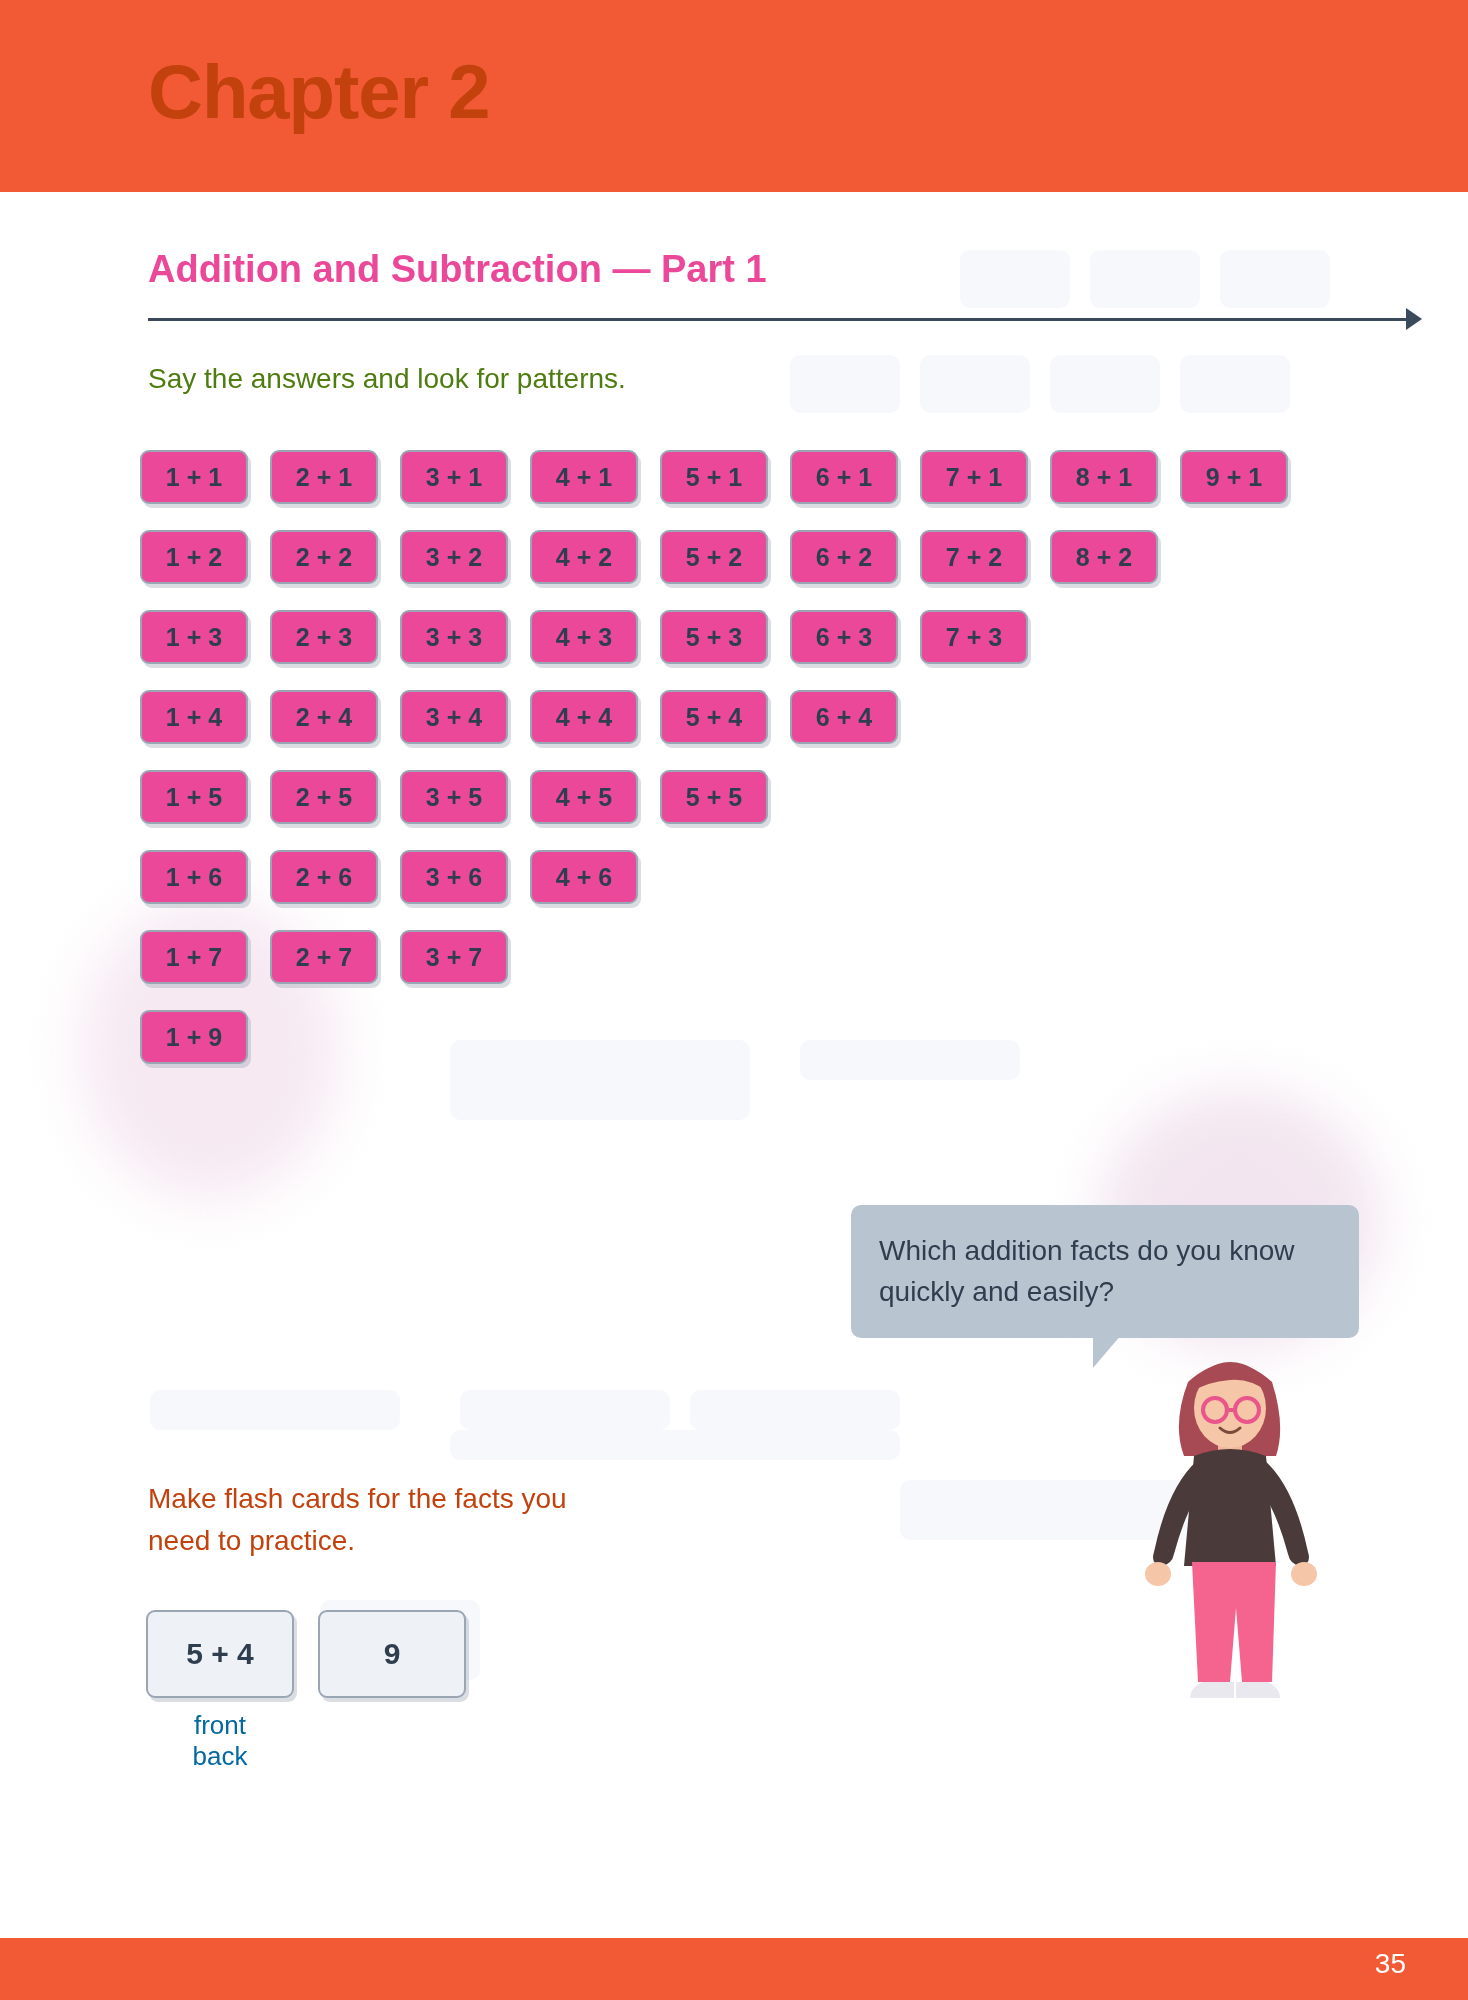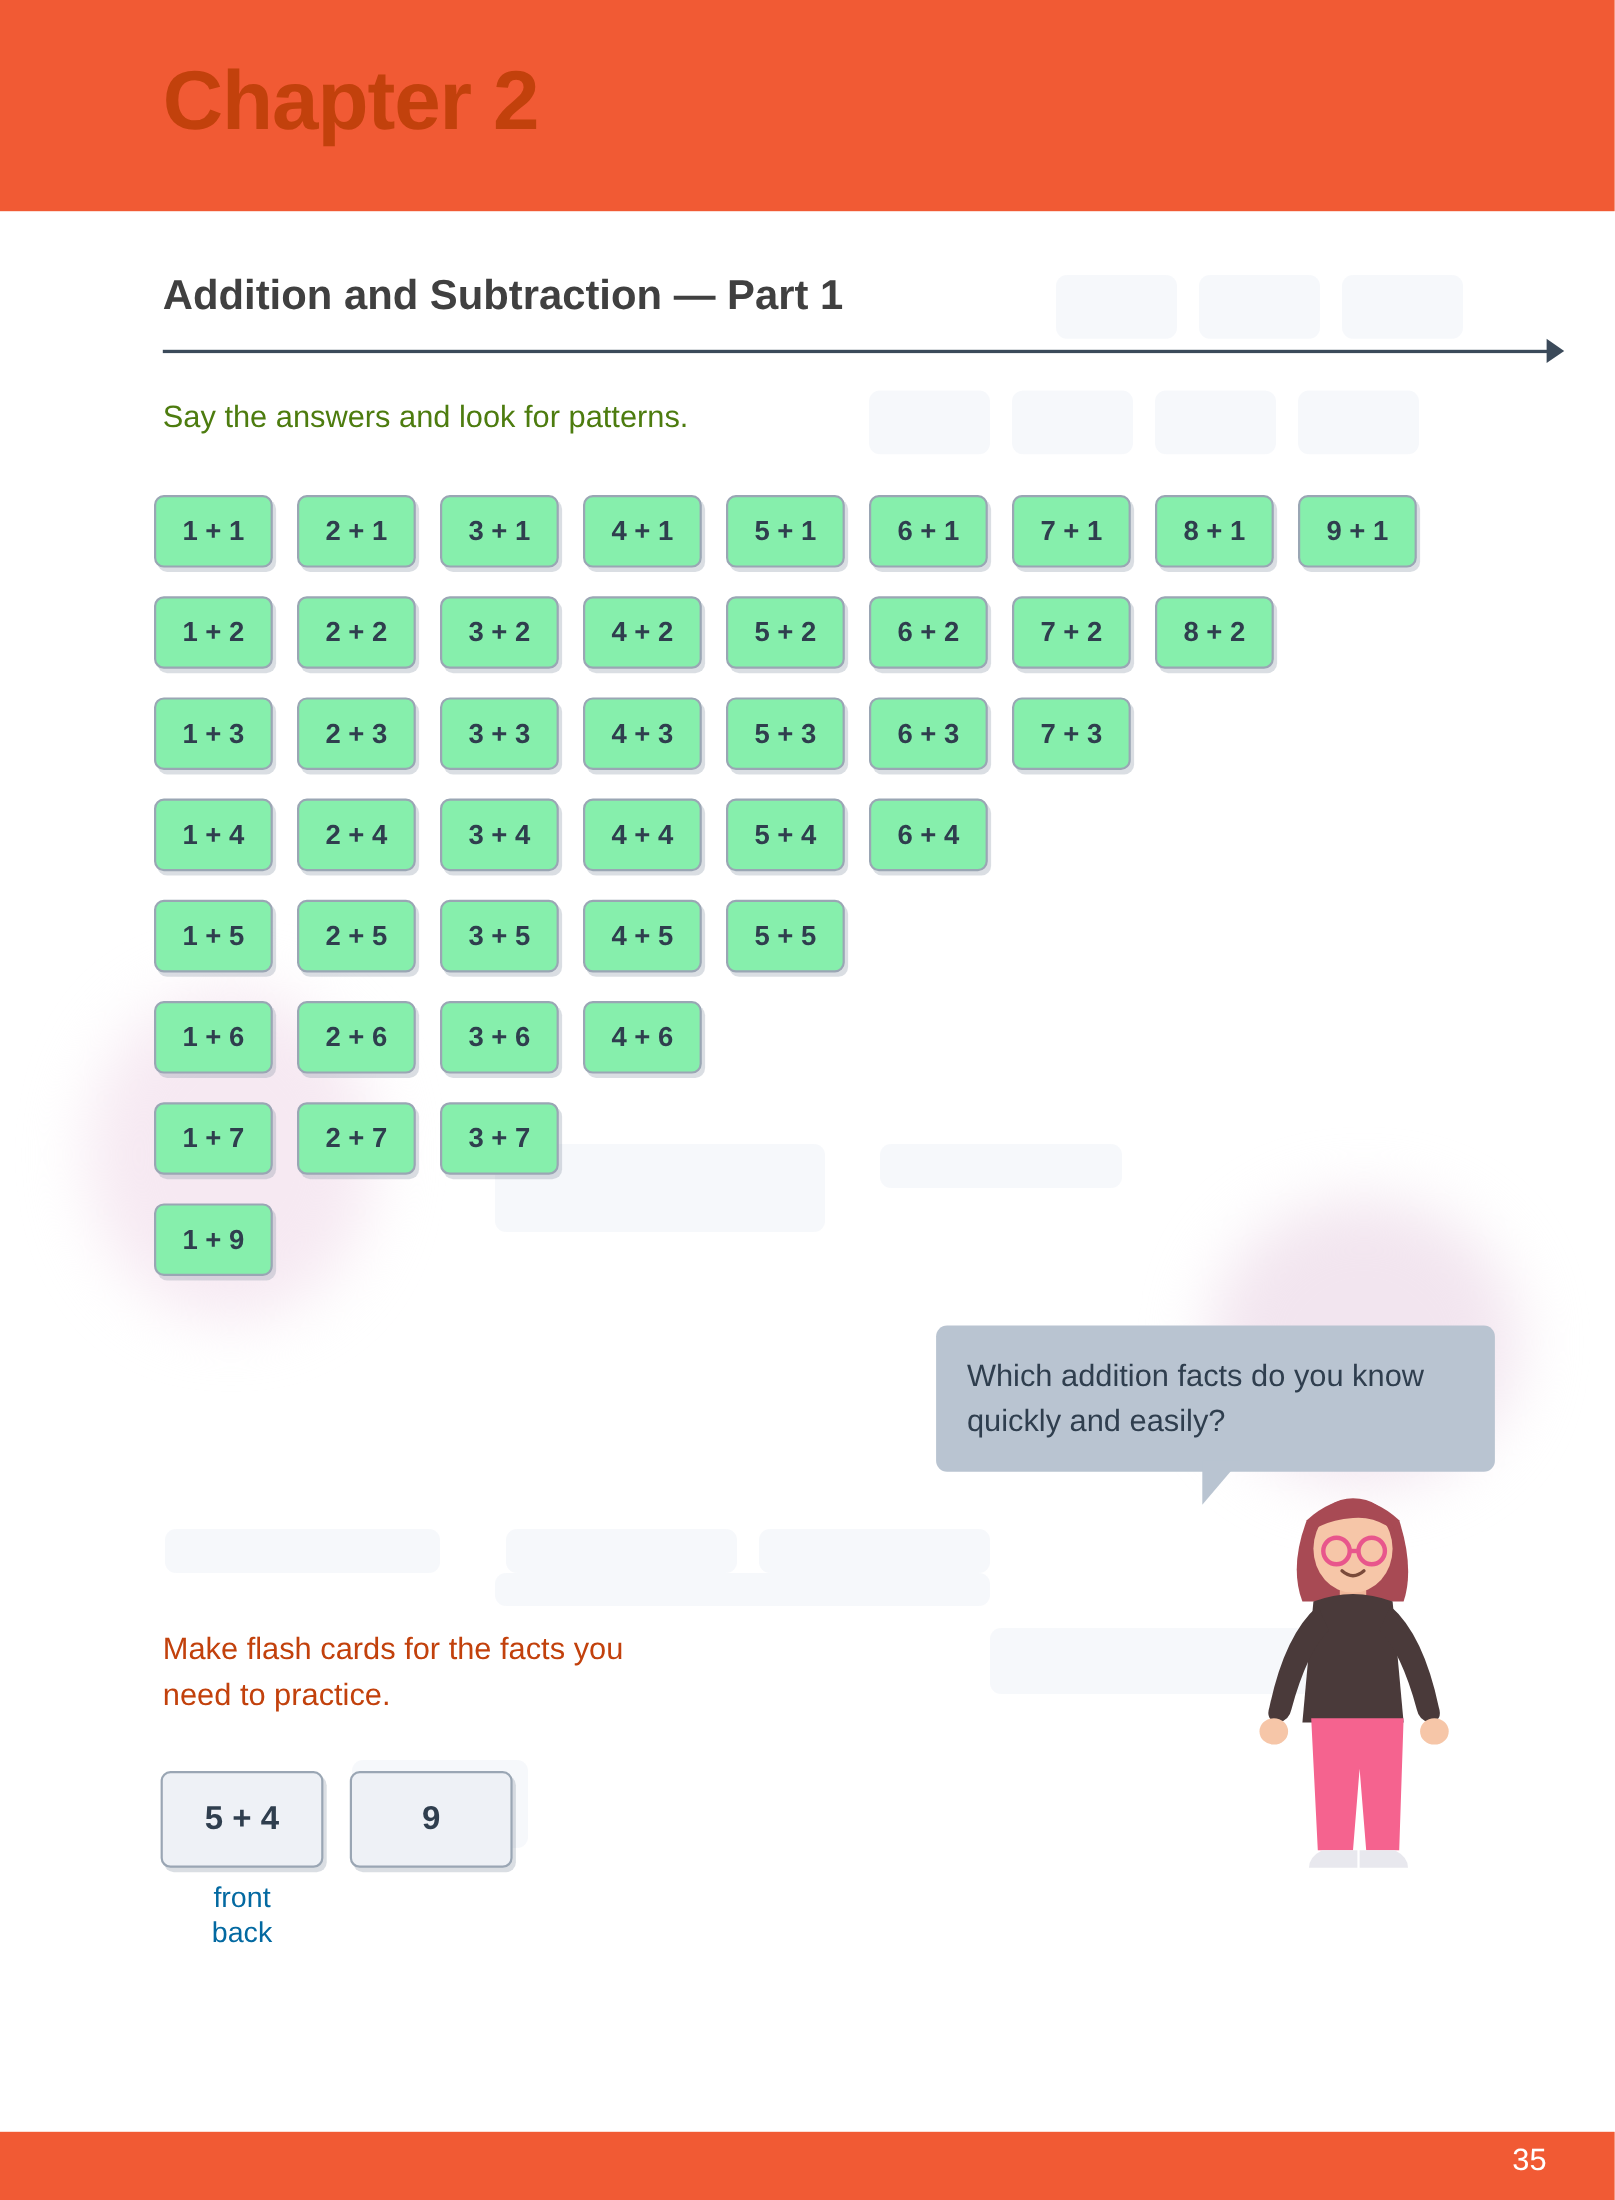--- a/index.html
+++ b/index.html
@@ -72,21 +72,21 @@
     filter: blur(28px);
   }
 
   
   .section-heading {
     position: absolute;
     left: 148px;
     top: 248px;
     font-size: 38px;
     font-weight: bold;
-    color: #404040;
+    color: #ec4899;
   }
   .rule-line {
     position: absolute;
     left: 148px;
     top: 318px;
     width: 1270px;
     height: 3px;
     background: #3b4a5a;
   }
   .rule-arrow {
@@ -113,23 +113,23 @@
     left: 140px;
     top: 450px;
   }
   .fact-row {
     display: flex;
     gap: 0px;
     margin-bottom: 26px;
   }
   .fact-card {
     width: 108px;
-    height: 66px;
+    height: 54px;
     margin-right: 22px;
-    background: #86efac;
+    background: #ec4899;
     border: 2px solid #9aa6b4;
     border-radius: 9px;
     box-shadow: 3px 4px 0 rgba(150,160,175,.35);
     display: flex;
     align-items: center;
     justify-content: center;
     font-size: 25px;
     font-weight: bold;
     color: #2f3e4e;
     box-sizing: border-box;

